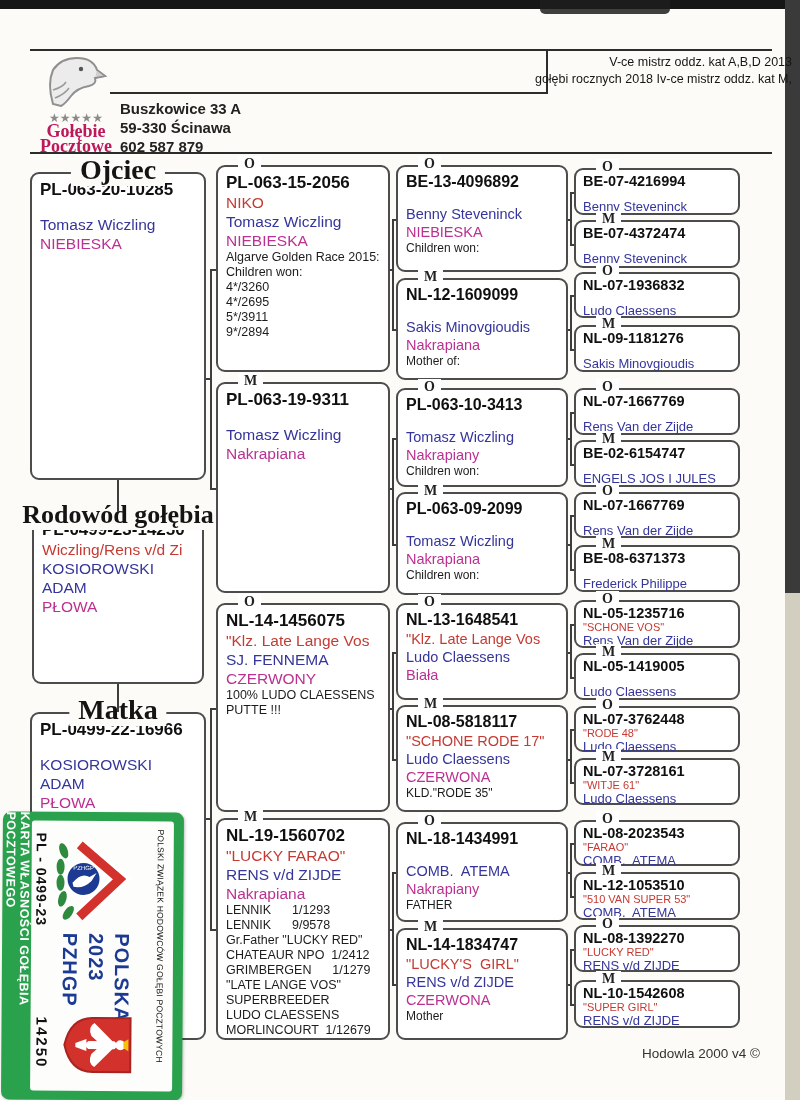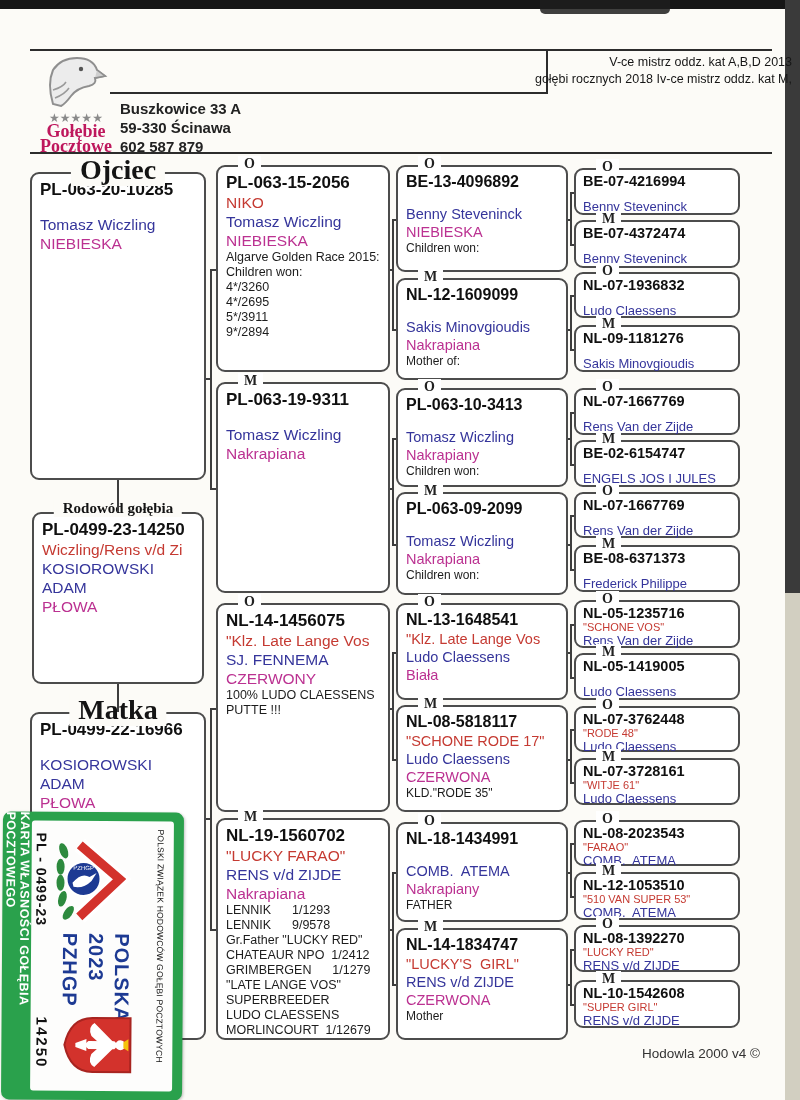--- a/index.html
+++ b/index.html
@@ -24,21 +24,21 @@
   .logo-name{font-family:Liberation Serif, serif;font-weight:bold;font-size:18px;line-height:15px;color:#be185d;}
 
   
   .pbox{position:absolute;background:#fff;border:2px solid #4c4c4c;border-radius:9px;
         box-sizing:border-box;padding:5px 8px 3px 8px;}
   .marker{position:absolute;top:-11px;left:20px;background:#fff;padding:0 6px;
           font-family:"Liberation Serif",serif;font-weight:bold;font-size:14px;color:#222;}
   .blabel{position:absolute;left:50%;transform:translateX(-50%);background:#fcfbf7;padding:0 9px;
           font-family:"Liberation Serif",serif;font-weight:bold;color:#141414;white-space:nowrap;}
   .blabel-big{top:-20px;font-size:28px;}
-  .blabel-small{top:-14px;font-size:15px;}
+  .blabel-small{top:-14px;font-size:26px;}
   .l{white-space:pre-wrap;}
   .l-gap{height:15px;}
   .g12 .l-ring{font-size:17px;font-weight:bold;color:#101010;line-height:21px;}
   .g12 .l-red{font-size:15.5px;color:#c53a32;line-height:19px;}
   .g12 .l-blue{font-size:15.5px;color:#35359b;line-height:19px;}
   .g12 .l-mag{font-size:15.5px;color:#bb3191;line-height:19px;}
   .g12 .l-note{font-size:12.5px;color:#1c1c1c;line-height:15px;}
   .g3 .l-ring{font-size:16px;font-weight:bold;color:#101010;line-height:20px;}
   .g3 .l-red{font-size:14.5px;color:#c53a32;line-height:18px;}
   .g3 .l-blue{font-size:14.5px;color:#35359b;line-height:18px;}

